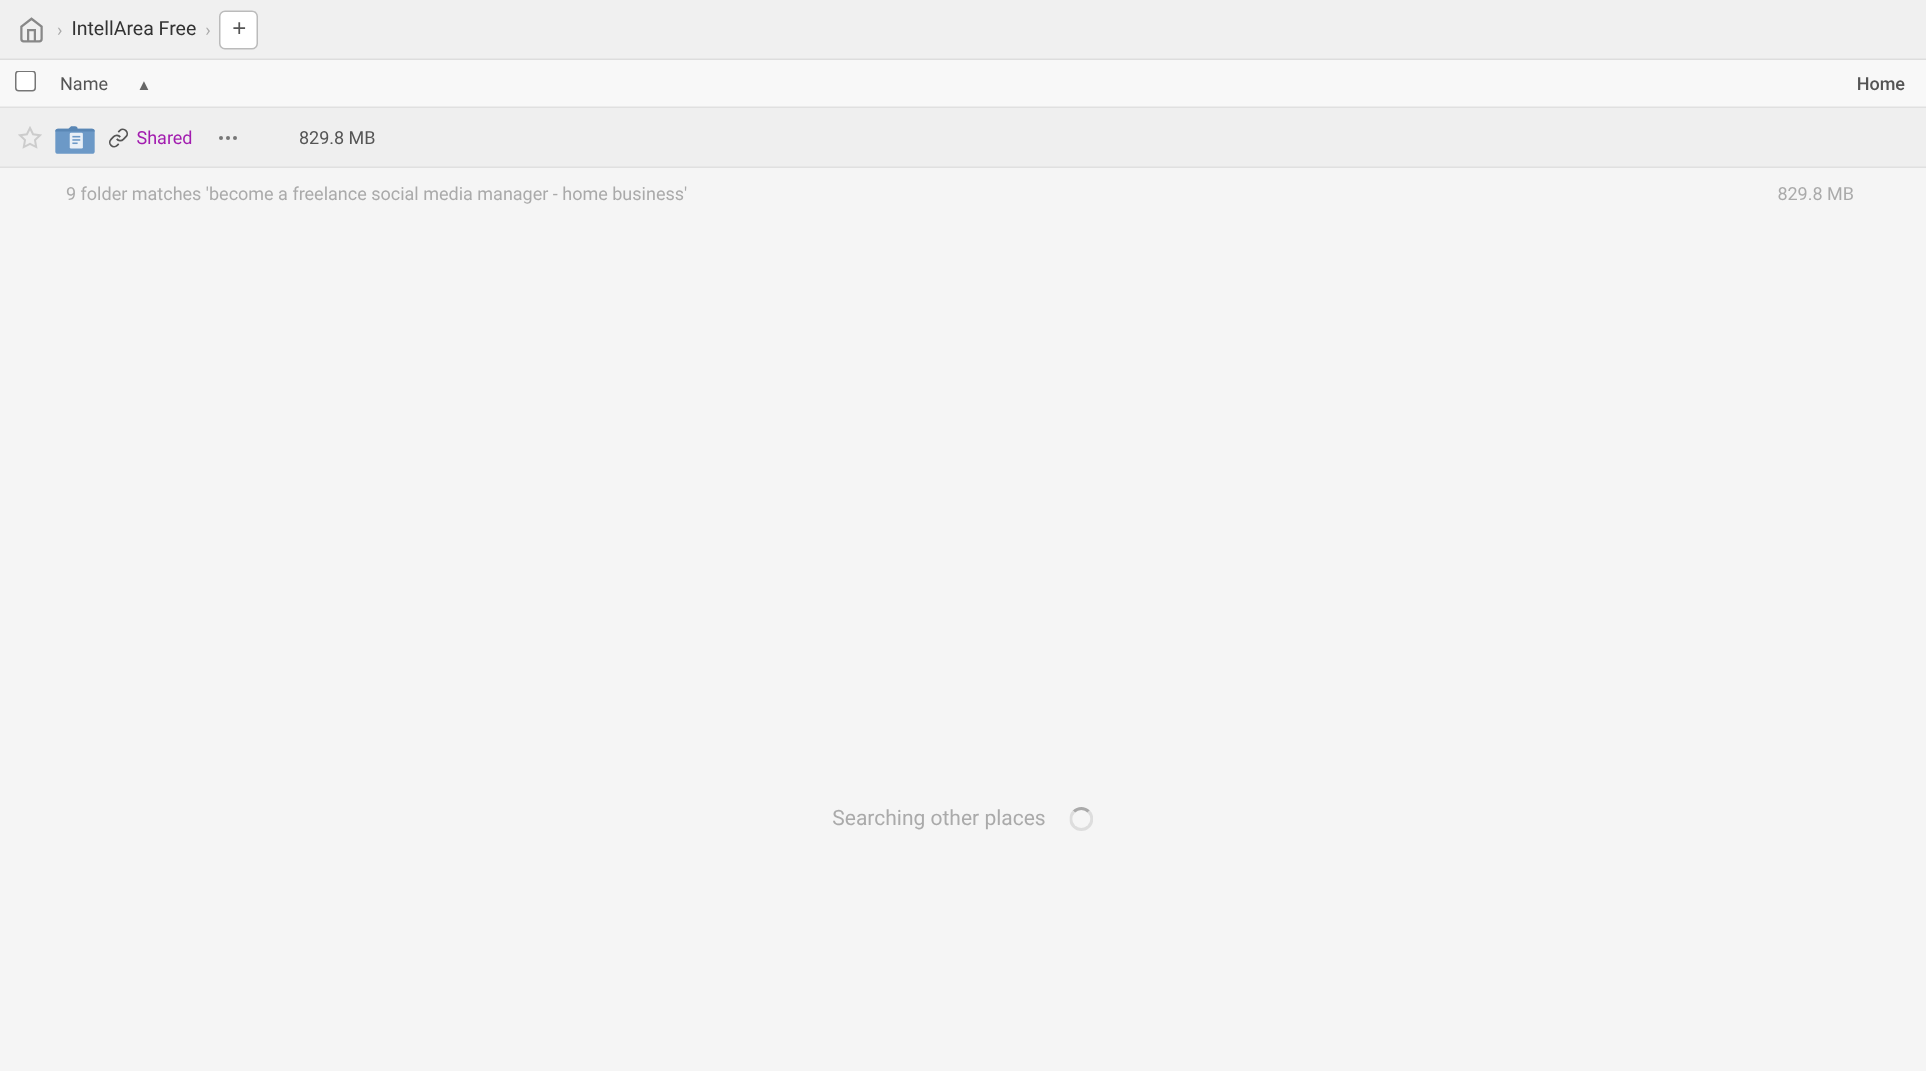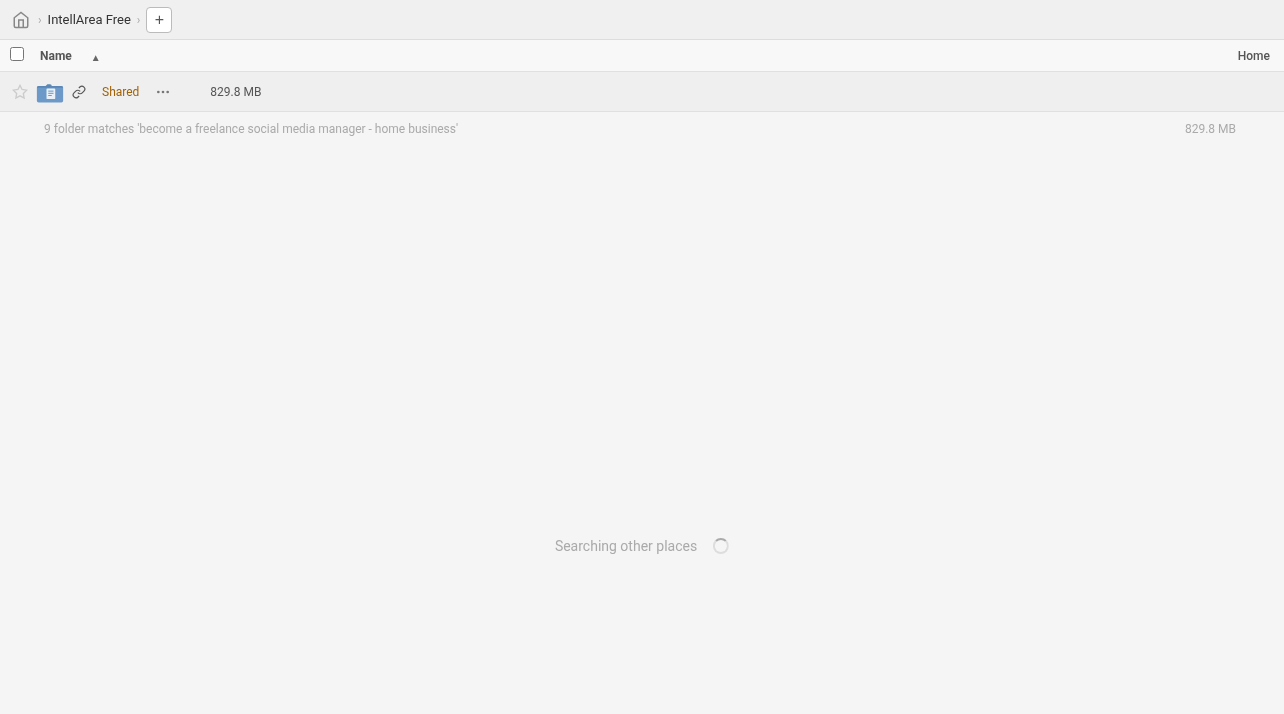--- a/index.html
+++ b/index.html
@@ -73,21 +73,21 @@
 
     .col-checkbox {
       width: 24px;
       margin-right: 6px;
     }
 
     .col-name {
       flex: 1;
       font-size: 12px;
       color: #555;
-      font-weight: 700;
+      font-weight: 400;
       display: flex;
       align-items: flex-end;
       gap: 19px;
       cursor: pointer;
     }
 
     .col-size {
       font-size: 12px;
       color: #555;
       font-weight: 500;
@@ -142,23 +142,23 @@
       font-size: 13px;
       color: #222;
       overflow: hidden;
       text-overflow: ellipsis;
       white-space: nowrap;
     }
 
     .shared-badge {
       display: flex;
       align-items: center;
-      gap: 16px;
-      font-size: 12px;
-      color: #a16207;
+      gap: 5px;
+      font-size: 12px;
+      color: #a21caf;
       margin-right: 12px;
       cursor: pointer;
     }
 
     .shared-badge svg {
       color: #555;
     }
 
     .more-button {
       width: 24px;

